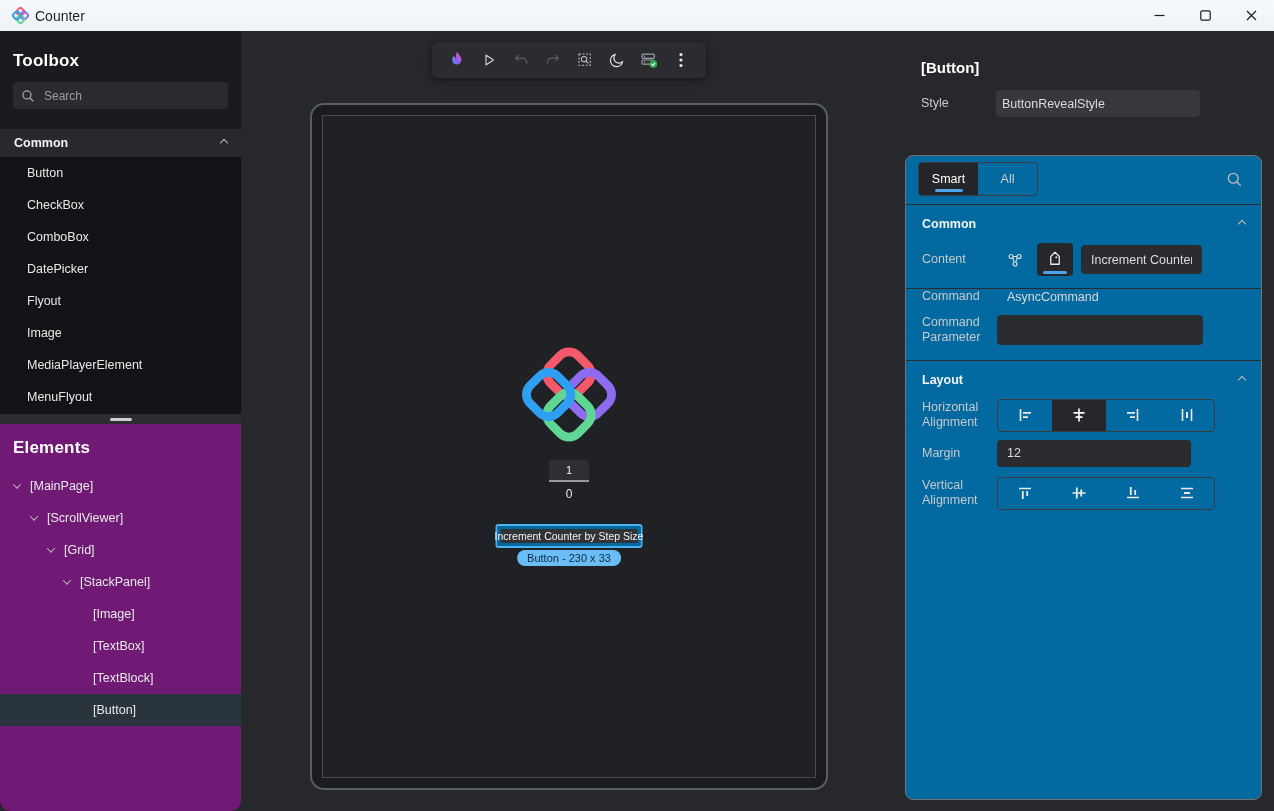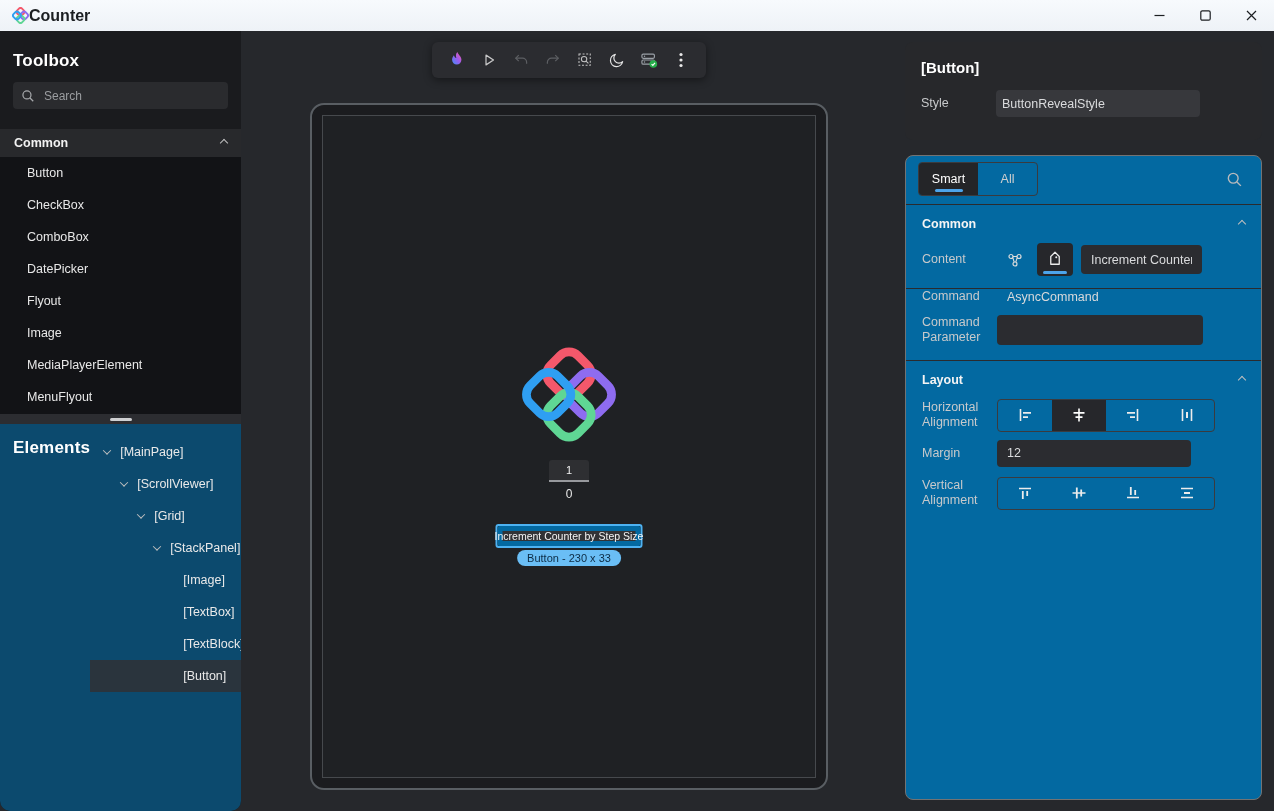--- a/index.html
+++ b/index.html
@@ -4,21 +4,21 @@
 <style>
   * { margin:0; padding:0; box-sizing:border-box; }
   html,body { background:#101114; }
   body { font-family:"Liberation Sans","DejaVu Sans",sans-serif; }
   .window { position:relative; width:1274px; height:811px; background:#26282c; overflow:hidden; }
 
   
   .titlebar { position:absolute; top:0; left:0; width:100%; height:31px;
     background:linear-gradient(#f7fafd,#eef2f7); display:flex; align-items:center; }
   .titlebar .app-logo { width:17px; height:17px; margin-left:12px; }
-  .titlebar .app-title { margin-left:0; font-size:16px; color:#1b1e21;font-weight:bold; }
+  .titlebar .app-title { margin-left:6px; font-size:14px; color:#1b1e21; }
   .win-controls { position:absolute; right:0; top:0; height:31px; display:flex; }
   .win-btn { width:46px; height:31px; display:flex; align-items:center; justify-content:center; }
   .win-btn svg { display:block; }
 
   
   .body { position:absolute; top:31px; left:0; right:0; bottom:0; display:flex; }
 
   
   .sidebar { width:241px; min-width:241px; display:flex; flex-direction:column; background:#121316; border-radius:0 0 10px 10px; overflow:hidden; }
   .toolbox-pane { height:383px; background:#1a1b1e; display:flex; flex-direction:column; }
@@ -31,21 +31,21 @@
   .search-box input::placeholder { color:#9b9da0; }
   .section-header { margin-top:20px; height:28px; background:#28292c; display:flex; align-items:center;
     justify-content:space-between; padding:0 14px; }
   .section-header .sec-label { font-size:12.5px; font-weight:700; color:#f2f2f2; }
   .toolbox-items { flex:1; background:#121316; display:flex; flex-direction:column; }
   .tb-item { height:32px; display:flex; align-items:center; padding-left:27px; font-size:12.5px; color:#e8e8e8; }
 
   .splitter { height:10px; background:#2c2d31; display:flex; align-items:center; justify-content:center; }
   .splitter .grab { width:22px; height:3px; border-radius:2px; background:#cfd0d2; }
 
-  .elements-pane { flex:1; background:#0c4a6e; display:flex; }
+  .elements-pane { flex:1; background:#701a75; display:flex; flex-direction:column; }
   .elements-pane .pane-title { padding-top:14px; }
   .tree { margin-top:12px; display:flex; flex-direction:column; }
   .tree-row { height:32px; display:flex; align-items:center; font-size:12.5px; color:#e9e9e9; }
   .tree-row.selected { background:#2a343d; }
   .chev { display:inline-block; width:6px; height:6px; border-right:1.6px solid #bfbfbf; border-bottom:1.6px solid #bfbfbf; }
   .chev.down { transform:rotate(45deg) translate(-1px,-1px); }
   .chev.up { transform:rotate(-135deg); }
   .tree-row .chev { margin-right:10px; }
 
   
@@ -58,21 +58,21 @@
   .device-frame { position:absolute; left:69px; top:72px; width:518px; height:687px;
     border:2px solid #595e63; border-radius:14px; background:#1b1c1f; padding:10px; }
   .screen { position:relative; width:100%; height:100%; border:1px solid #46494d; background:#1f2124; }
   .app-logo-big { position:absolute; left:50%; top:230px; transform:translateX(-50%); width:97px; height:97px; }
   .app-textbox { position:absolute; left:50%; top:344px; transform:translateX(-50%); width:40px; height:22px;
     background:#2e2f32; border-bottom:2px solid #97999d; border-radius:3px 3px 0 0;
     display:flex; align-items:center; justify-content:center; color:#f2f2f2; font-size:11px; }
   .app-zero { position:absolute; left:0; right:0; top:371px; text-align:center; color:#e9e9e9; font-size:12px; }
   .sel-outline { position:absolute; left:50%; top:408px; transform:translateX(-50%);
     border:2px solid #4db2f2; border-radius:3px; padding:0; }
-  .app-button { width:143px; height:20px; background:#323336; border:5px solid #0369a1; border-radius:2px;
+  .app-button { width:143px; height:20px; background:#323336; border:3px solid #0369a1; border-radius:2px;
     display:flex; align-items:center; justify-content:center; color:#f4f4f4; font-size:10.5px; white-space:nowrap; }
   .sel-badge { position:absolute; left:50%; top:434px; transform:translateX(-50%);
     background:#6abef5; color:#0c2b44; border-radius:10px; height:16px; padding:0 10px;
     display:flex; align-items:center; font-size:11px; white-space:nowrap; }
 
   
   .props { width:377px; min-width:377px; position:relative; }
   .card { position:absolute; left:8px; width:357px; border-radius:8px; }
   .header-card { top:11px; height:98px; background:#27282b; }
   .header-card .obj-title { font-size:15px; font-weight:700; color:#ffffff; padding:17px 0 0 16px; }

